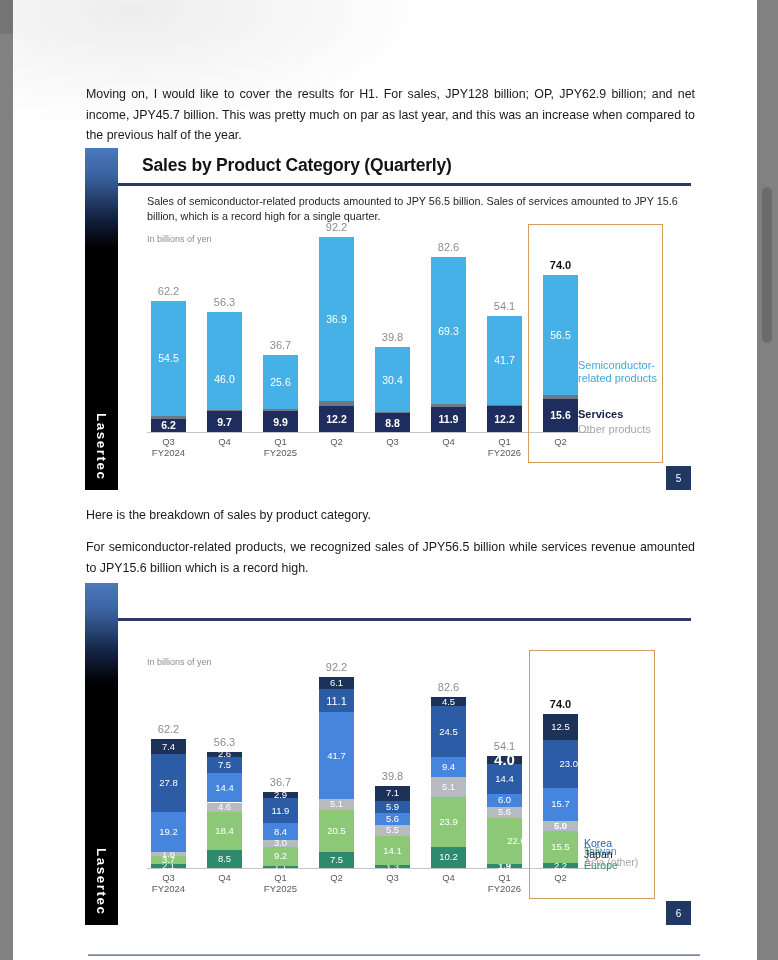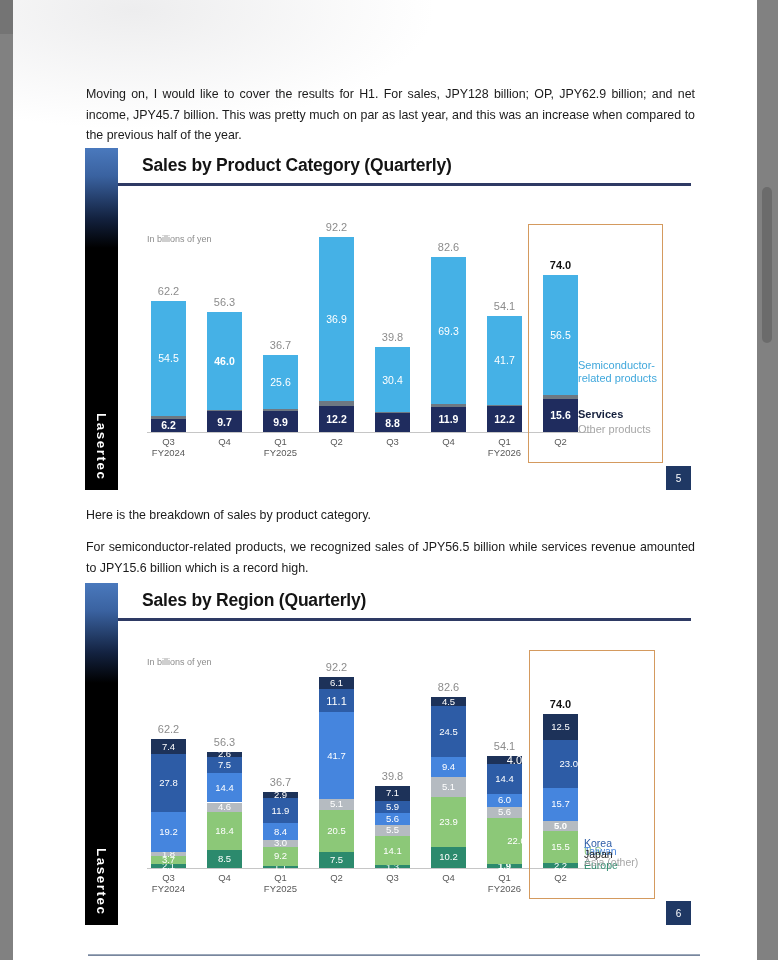--- a/index.html
+++ b/index.html
@@ -55,40 +55,41 @@
 <div class="page-sheen"></div>
 
 <p class="para" style="top:84px;">Moving on, I would like to cover the results for H1. For sales, JPY128 billion; OP, JPY62.9 billion; and net income, JPY45.7 billion. This was pretty much on par as last year, and this was an increase when compared to the previous half of the year.</p>
 
 <div class="slide" style="top:148px;">
   <div class="logo-strip">
     <span class="logo-text">Lasertec</span>
   </div>
   <h2 class="slide-title">Sales by Product Category (Quarterly)</h2>
   <div class="title-rule"></div>
+  <p class="slide-subtitle">Sales of semiconductor-related products amounted to JPY 56.5 billion. Sales of services amounted to JPY 15.6 billion, which is a record high for a single quarter.</p>
   <div class="unit-note" style="top:86px;">In billions of yen</div>
   <div class="chart" id="chart1" style="top:88px;width:447px;height:196px;">
       <div class="axis-line" style="width: 447px;"></div>
       <div class="total-label" style="left: -6.5px; bottom: 135.44px;">62.2</div>
       <div class="bar" style="left: 4px; width: 35px; height: 196px;">
         <div class="seg" style="bottom: 0px; height: 13.144px; background: rgb(31, 44, 94);"></div>
         <div class="seg-label" style="font-size: 10.5px; font-weight: 600; bottom: 0.572px;">6.2</div>
         <div class="seg" style="bottom: 13.144px; height: 2.756px; background: rgb(110, 120, 130);"></div>
         <div class="seg-label" style="font-size: 9.5px; font-weight: 400; bottom: 16.9px;">1.3</div>
         <div class="seg" style="bottom: 15.9px; height: 115.54px; background: rgb(69, 177, 230);"></div>
         <div class="seg-label" style="font-size: 10.5px; font-weight: 400; bottom: 67.67px;">54.5</div>
       </div>
       <div class="total-label" style="left: 49.5px; bottom: 123.584px;">56.3</div>
       <div class="bar" style="left: 60px; width: 35px; height: 196px;">
         <div class="seg" style="bottom: 0px; height: 20.564px; background: rgb(31, 44, 94);"></div>
         <div class="seg-label" style="font-size: 10.5px; font-weight: 600; bottom: 4.282px;">9.7</div>
         <div class="seg" style="bottom: 20.564px; height: 1.5px; background: rgb(110, 120, 130);"></div>
         <div class="seg-label" style="font-size: 9.5px; font-weight: 400; bottom: 23.064px;">0.5</div>
         <div class="seg" style="bottom: 22.064px; height: 97.52px; background: rgb(69, 177, 230);"></div>
-        <div class="seg-label" style="font-size: 10.5px; font-weight: 700; bottom: 65px;">46.0</div>
+        <div class="seg-label" style="font-size: 10.5px; font-weight: 400; bottom: 47px;">46.0</div>
       </div>
       <div class="total-label" style="left: 105.5px; bottom: 81.38px;">36.7</div>
       <div class="bar" style="left: 116px; width: 35px; height: 196px;">
         <div class="seg" style="bottom: 0px; height: 20.988px; background: rgb(31, 44, 94);"></div>
         <div class="seg-label" style="font-size: 10.5px; font-weight: 600; bottom: 4.494px;">9.9</div>
         <div class="seg" style="bottom: 20.988px; height: 2.12px; background: rgb(110, 120, 130);"></div>
         <div class="seg-label" style="font-size: 9.5px; font-weight: 400; bottom: 24.108px;">1.0</div>
         <div class="seg" style="bottom: 23.108px; height: 54.272px; background: rgb(69, 177, 230);"></div>
         <div class="seg-label" style="font-size: 10.5px; font-weight: 400; bottom: 44.244px;">25.6</div>
       </div>
@@ -158,21 +159,20 @@
   <div class="page-badge">5</div>
 </div>
 
 <p class="para short" style="top:505px;">Here is the breakdown of sales by product category.</p>
 <p class="para" style="top:537px;">For semiconductor-related products, we recognized sales of JPY56.5 billion while services revenue amounted to JPY15.6 billion which is a record high.</p>
 
 <div class="slide" style="top:583px;">
   <div class="logo-strip">
     <span class="logo-text">Lasertec</span>
   </div>
-  <h2 class="slide-title">Sales by Region (Quarterly)</h2>
   <div class="title-rule"></div>
   <div class="unit-note" style="top:74px;">In billions of yen</div>
   <div class="chart" id="chart2" style="top:93px;width:462px;height:192px;">
       <div class="axis-line" style="width: 462px;"></div>
       <div class="total-label" style="left: -6.5px; bottom: 132.96px;">62.2</div>
       <div class="bar" style="left: 4px; width: 35px; height: 192px;">
         <div class="seg" style="bottom: 0px; height: 4.368px; background: rgb(44, 138, 109);"></div>
         <div class="seg-label" style="font-size: 9.5px; font-weight: 400; bottom: -3.816px;">2.1</div>
         <div class="seg" style="bottom: 4.368px; height: 7.696px; background: rgb(140, 200, 120);"></div>
         <div class="seg-label" style="font-size: 9.5px; font-weight: 400; bottom: 2.216px;">3.7</div>
@@ -266,21 +266,21 @@
         <div class="seg-label" style="font-size: 9.5px; font-weight: 700; bottom: -4.024px;">1.9</div>
         <div class="seg" style="bottom: 3.952px; height: 45.76px; background: rgb(140, 200, 120);"></div>
         <div class="seg-label" style="font-size: 9.5px; font-weight: 400; bottom: 20.832px; padding-left: 12px;">22.0</div>
         <div class="seg" style="bottom: 49.712px; height: 11.648px; background: rgb(181, 187, 193);"></div>
         <div class="seg-label" style="font-size: 9.5px; font-weight: 400; bottom: 49.536px;">5.6</div>
         <div class="seg" style="bottom: 61.36px; height: 12.48px; background: rgb(69, 133, 222);"></div>
         <div class="seg-label" style="font-size: 9.5px; font-weight: 400; bottom: 61.6px;">6.0</div>
         <div class="seg" style="bottom: 73.84px; height: 29.952px; background: rgb(45, 92, 166);"></div>
         <div class="seg-label" style="font-size: 9.5px; font-weight: 400; bottom: 82.816px;">14.4</div>
         <div class="seg" style="bottom: 103.792px; height: 8.32px; background: rgb(29, 50, 89);"></div>
-        <div class="seg-label" style="font-size: 11px; font-weight: 400; bottom: 101.952px; text-align: right;">4.0</div>
+        <div class="seg-label" style="font-size: 15px; font-weight: 700; bottom: 101.952px;">4.0</div>
       </div>
       <div class="total-label em" style="left: 385.5px; bottom: 157.712px;">74.0</div>
       <div class="bar" style="left: 396px; width: 35px; height: 192px;">
         <div class="seg" style="bottom: 0px; height: 4.576px; background: rgb(44, 138, 109);"></div>
         <div class="seg-label" style="font-size: 9.5px; font-weight: 400; bottom: -3.712px;">2.2</div>
         <div class="seg" style="bottom: 4.576px; height: 32.24px; background: rgb(140, 200, 120);"></div>
         <div class="seg-label" style="font-size: 9.5px; font-weight: 400; bottom: 14.696px;">15.5</div>
         <div class="seg" style="bottom: 36.816px; height: 10.4px; background: rgb(181, 187, 193);"></div>
         <div class="seg-label" style="font-size: 9.5px; font-weight: 700; bottom: 36.016px;">5.0</div>
         <div class="seg" style="bottom: 47.216px; height: 32.656px; background: rgb(69, 133, 222);"></div>

